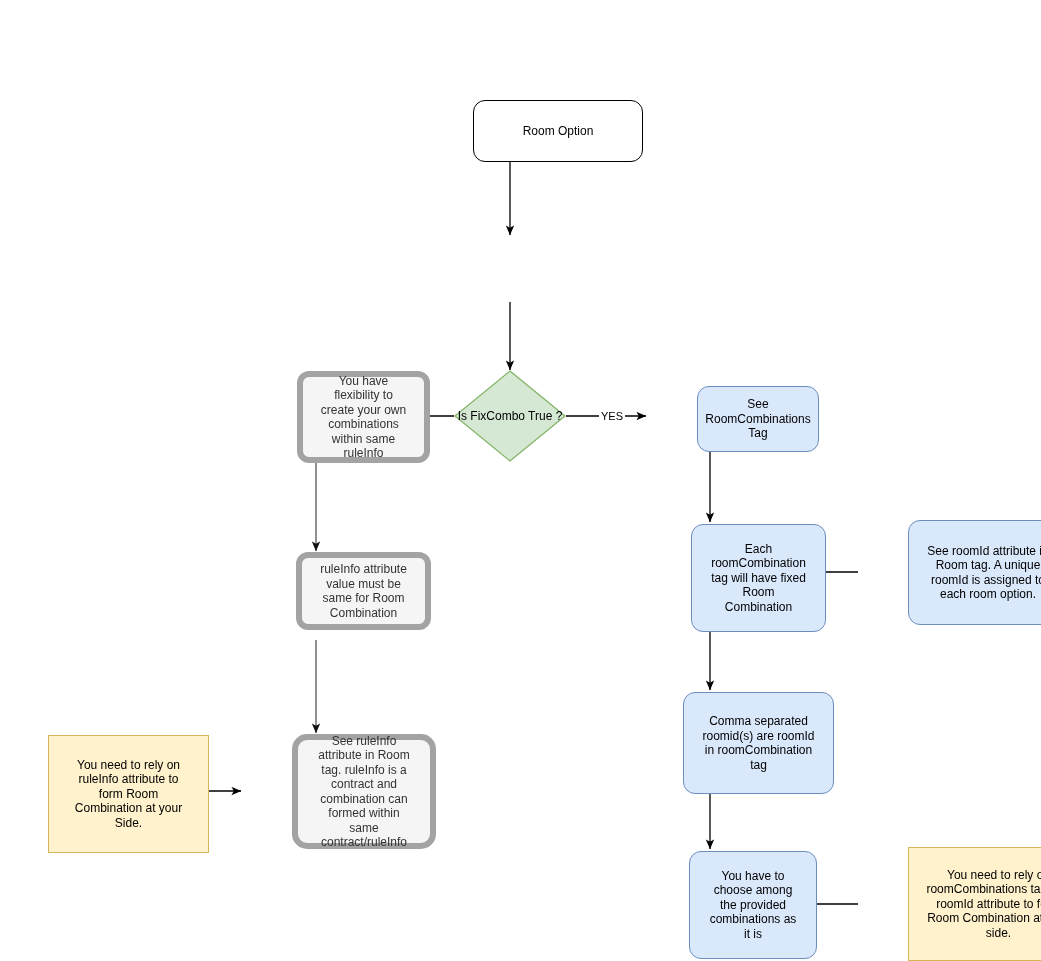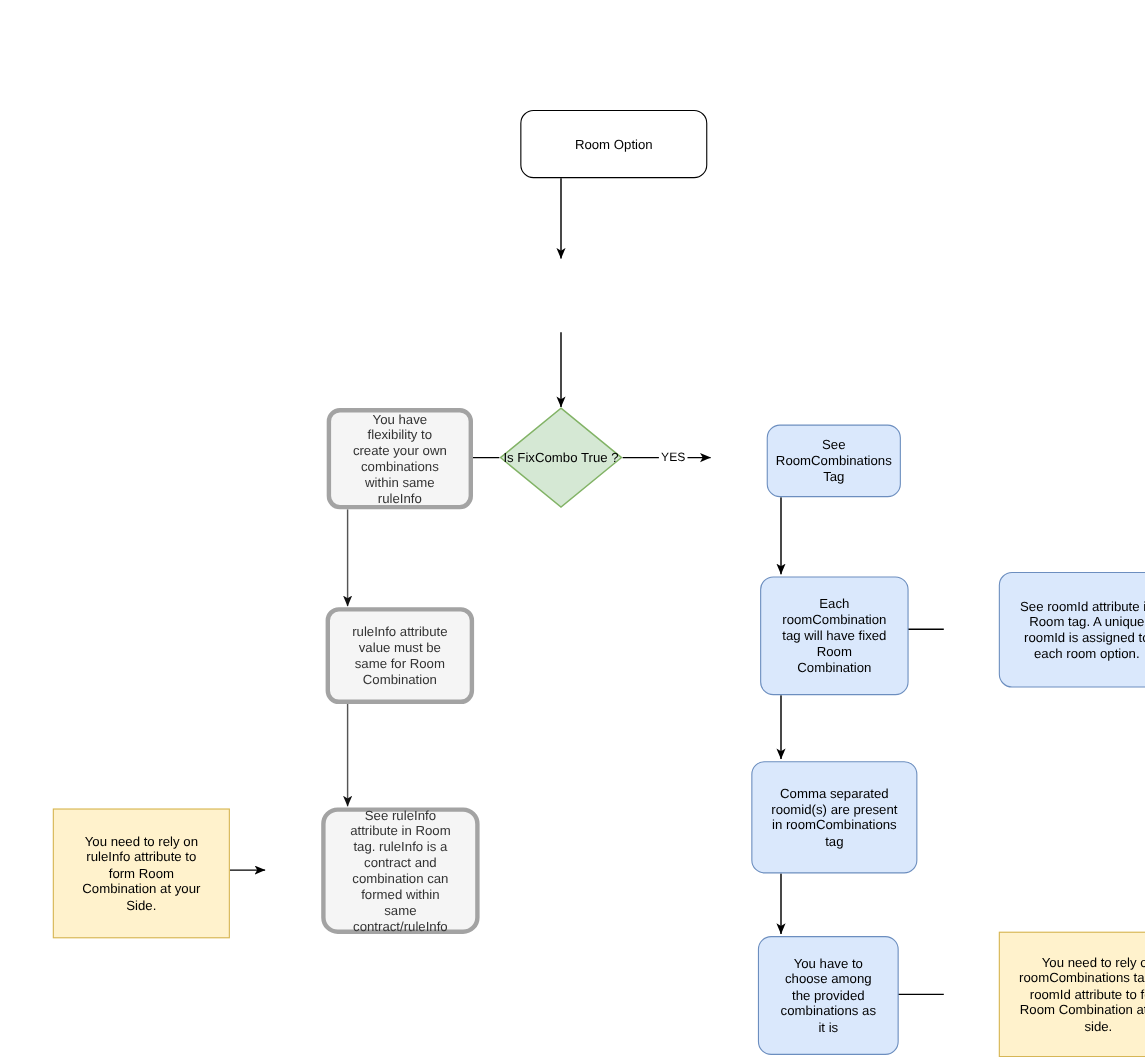--- a/index.html
+++ b/index.html
@@ -1,21 +1,21 @@
 <!DOCTYPE html>
 <html><head>
 <meta charset="utf-8">
 <style>
   html,body{margin:0;padding:0;background:#ffffff;}
   body{font-family:"Liberation Sans","DejaVu Sans",sans-serif;}
   #canvas{position:relative;width:1041px;height:961px;background:#ffffff;overflow:hidden;}
   .title{position:absolute;left:0;top:14px;width:1017px;text-align:center;font-size:12px;font-weight:bold;color:#000;line-height:15px;}
   .node{position:absolute;box-sizing:border-box;display:flex;align-items:center;justify-content:center;text-align:center;font-size:12px;line-height:14.5px;color:#000;padding:4px 16px;margin-left:48px;}
   .plain{background:#ffffff;border:1px solid #000000;border-radius:12px;}
-  .gray{background:#f5f5f5;border:4px solid #a3a3a3;border-radius:12px;color:#333333;}
+  .gray{background:#f5f5f5;border:6px solid #a3a3a3;border-radius:12px;color:#333333;}
   .blue{background:#dae8fc;border:1px solid #6c8ebf;border-radius:12px;}
   .yellow{background:#fff2cc;border:1px solid #d6b656;border-radius:0;}
   .diamond-wrap{position:absolute;}
   .diamond-label{position:absolute;left:0;top:0;width:100%;height:100%;display:flex;align-items:center;justify-content:center;text-align:center;font-size:12px;line-height:14.5px;color:#000;}
   svg.edges{position:absolute;left:0;top:0;width:1041px;height:961px;pointer-events:none;}
   .edgelabel{position:absolute;font-size:11px;color:#000;background:#ffffff;padding:0 2px;line-height:12px;}
 </style>
 </head>
 <body>
 
@@ -75,21 +75,21 @@
     <div class="diamond-label">Is FixCombo True ?</div>
   </div>
 
   <div class="edgelabel" style="left:405px;top:410px;">NO</div>
   <div class="edgelabel" style="left:599px;top:410px;">YES</div>
 
   <div class="node gray" style="left:249px;top:371px;width:133px;height:92px;">
     <span>You have flexibility to create your own combinations within same ruleInfo</span>
   </div>
 
-  <div class="node gray" style="left:248px;top:552px;width:135px;height:88px;">
+  <div class="node gray" style="left:248px;top:552px;width:135px;height:78px;">
     <span>ruleInfo attribute value must be same for Room Combination</span>
   </div>
 
   <div class="node gray" style="left:244px;top:734px;width:144px;height:115px;border-radius:15px;">
     <span>See ruleInfo attribute in Room tag. ruleInfo is a contract and combination can formed within same contract/ruleInfo</span>
   </div>
 
   <div class="node yellow" style="left:0px;top:735px;width:161px;height:118px;">
     <span>You need to rely on ruleInfo attribute to form Room Combination at your Side.</span>
   </div>
@@ -100,21 +100,21 @@
 
   <div class="node blue" style="left:643px;top:524px;width:135px;height:108px;">
     <span>Each roomCombination tag will have fixed Room  Combination</span>
   </div>
 
   <div class="node blue" style="left:860px;top:520px;width:160px;height:105px;">
     <span>See roomId attribute in Room tag. A unique roomId is assigned to each room option.</span>
   </div>
 
   <div class="node blue" style="left:635px;top:692px;width:151px;height:102px;">
-    <span>Comma separated roomid(s) are present in roomCombinations tag</span>
+    <span>Comma separated roomid(s) are roomId in roomCombination tag</span>
   </div>
 
   <div class="node blue" style="left:641px;top:851px;width:128px;height:108px;">
     <span>You have to choose among the provided combinations as it is</span>
   </div>
 
   <div class="node yellow" style="left:860px;top:847px;width:181px;height:114px;">
     <span>You need to rely on roomCombinations tag and roomId attribute to form Room Combination at your side.</span>
   </div>
 

